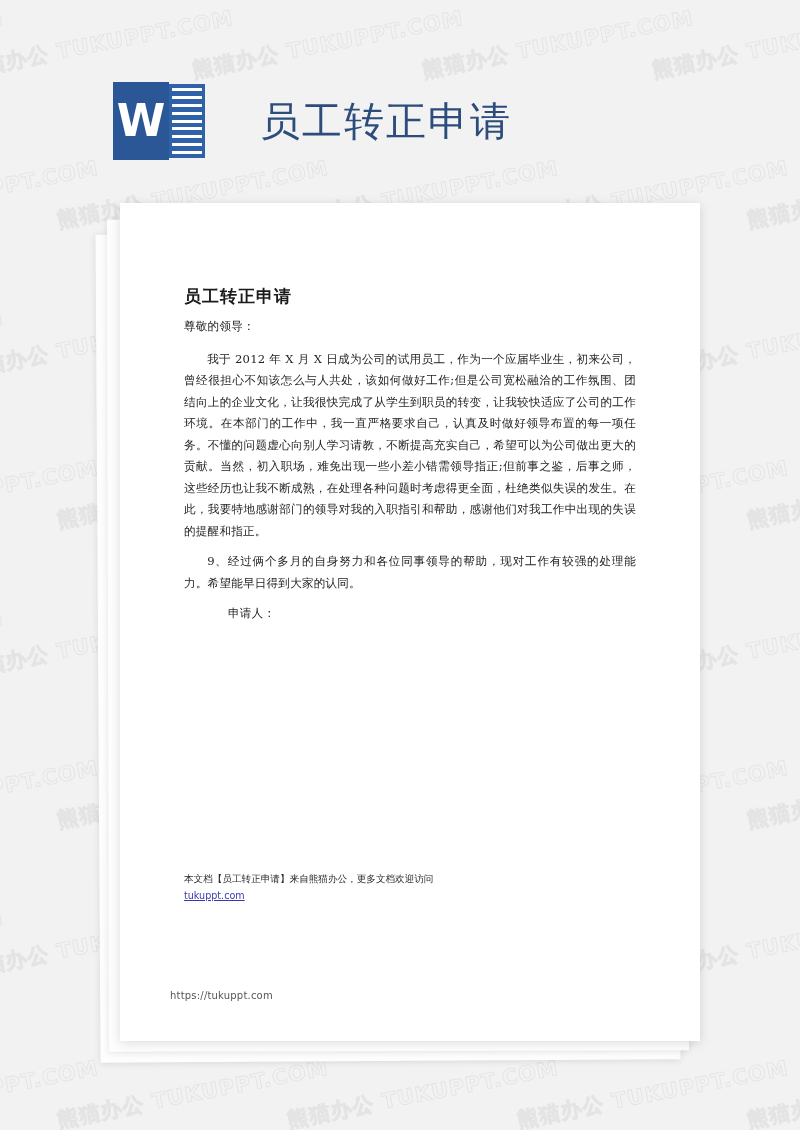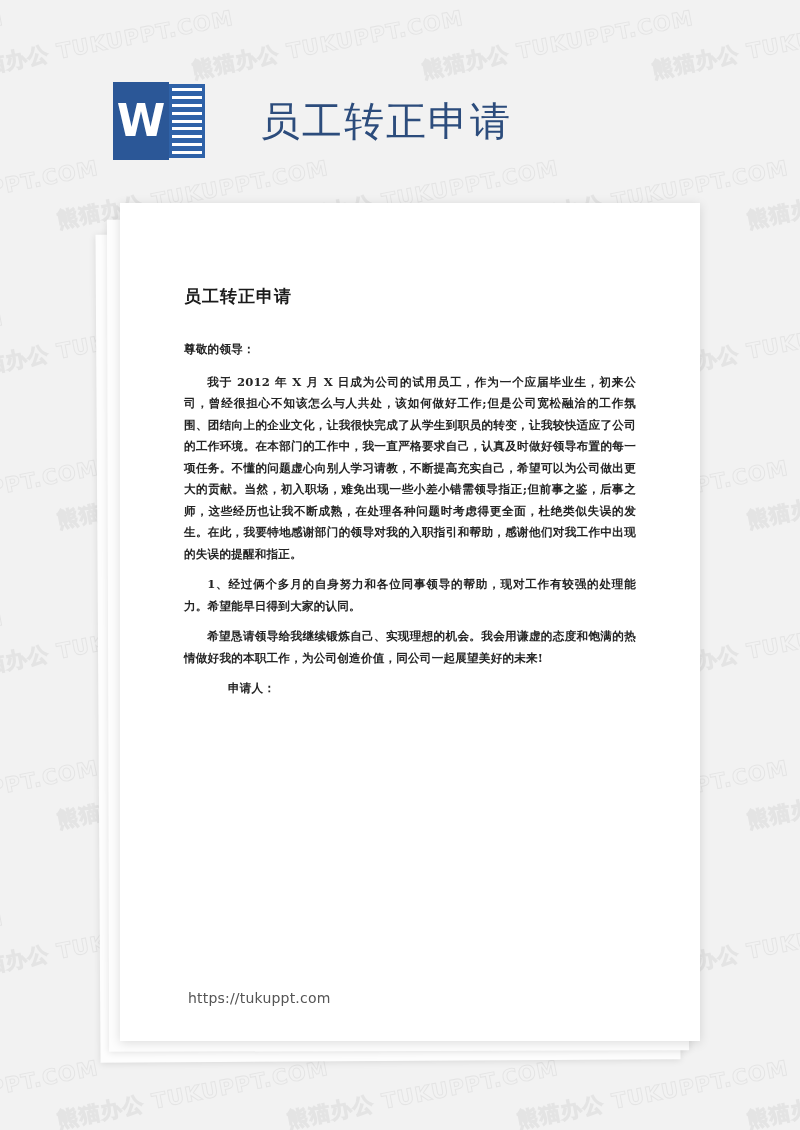--- a/index.html
+++ b/index.html
@@ -157,23 +157,22 @@
     top: 82px;
     font-size: 17px;
     font-weight: bold;
     color: #1a1a1a;
     font-family: "DejaVu Serif", "Liberation Serif", serif;
     letter-spacing: 1px;
   }
   #doc-content {
     position: absolute;
     left: 64px;
-    top: 136px;
+    top: 113px;
     width: 452px;
-    font-weight: bold;
   }
   .p {
     font-family: "DejaVu Serif", "Liberation Serif", serif;
     font-size: 11.6px;
     line-height: 21.5px;
     color: #242424;
     text-align: justify;
     text-justify: inter-ideograph;
     margin: 0 0 9px 0;
     letter-spacing: 0.2px;
@@ -204,24 +203,24 @@
     display: block;
     color: #3a3ab0;
     text-decoration: underline;
     font-size: 9.6px;
     line-height: 16px;
     margin-top: 1px;
     font-family: "DejaVu Sans", "Liberation Sans", sans-serif;
   }
   #page-footer-url {
     position: absolute;
-    left: 68px;
+    left: 50px;
     top: 787px;
     font-family: "DejaVu Sans", "Liberation Sans", sans-serif;
-    font-size: 14px;
+    font-size: 10px;
     color: #555555;
     letter-spacing: 0.2px;
   }
 </style>
 </head>
 <body>
 
 <div id="watermark-layer">
     <div class="wm" style="left: -270px; top: 30px;">熊猫办公 TUKUPPT.COM</div>
     <div class="wm" style="left: -40px; top: 30px;">熊猫办公 TUKUPPT.COM</div>
@@ -288,21 +287,24 @@
   </div>
   <div id="header-title">员工转正申请</div>
 </div>
 
 <div id="page-front">
   <div id="doc">
     <div id="doc-title">员工转正申请</div>
     <div id="doc-content">
         <p class="p salutation">尊敬的领导：</p>
         <p class="p indent">我于 2012 年 X 月 X 日成为公司的试用员工，作为一个应届毕业生，初来公司，曾经很担心不知该怎么与人共处，该如何做好工作;但是公司宽松融洽的工作氛围、团结向上的企业文化，让我很快完成了从学生到职员的转变，让我较快适应了公司的工作环境。在本部门的工作中，我一直严格要求自己，认真及时做好领导布置的每一项任务。不懂的问题虚心向别人学习请教，不断提高充实自己，希望可以为公司做出更大的贡献。当然，初入职场，难免出现一些小差小错需领导指正;但前事之鉴，后事之师，这些经历也让我不断成熟，在处理各种问题时考虑得更全面，杜绝类似失误的发生。在此，我要特地感谢部门的领导对我的入职指引和帮助，感谢他们对我工作中出现的失误的提醒和指正。</p>
-        <p class="p indent">1、经过俩个多月的自身努力和各位同事领导的帮助，现对工作有较强的处理能力。希望能早日得到大家的认同。</p>
-        <p class="p indent">希望恳请领导给我继续锻炼自己、实现理想的机会。我会用谦虚的态度和饱满的热情做好我的本职工作，为公司创造价值，同公司一起展望美好的未来!</p>
+        <p class="p indent">9、经过俩个多月的自身努力和各位同事领导的帮助，现对工作有较强的处理能力。希望能早日得到大家的认同。</p>
         <p class="p signoff">申请人：</p>
       </div>
 
+    <div id="source-note">
+      <span>本文档【员工转正申请】来自熊猫办公，更多文档欢迎访问</span>
+      <a id="source-link" href="#">tukuppt.com</a>
+    </div>
 
     <div id="page-footer-url">https://tukuppt.com</div>
   </div>
 </div>
 
 </body></html>

